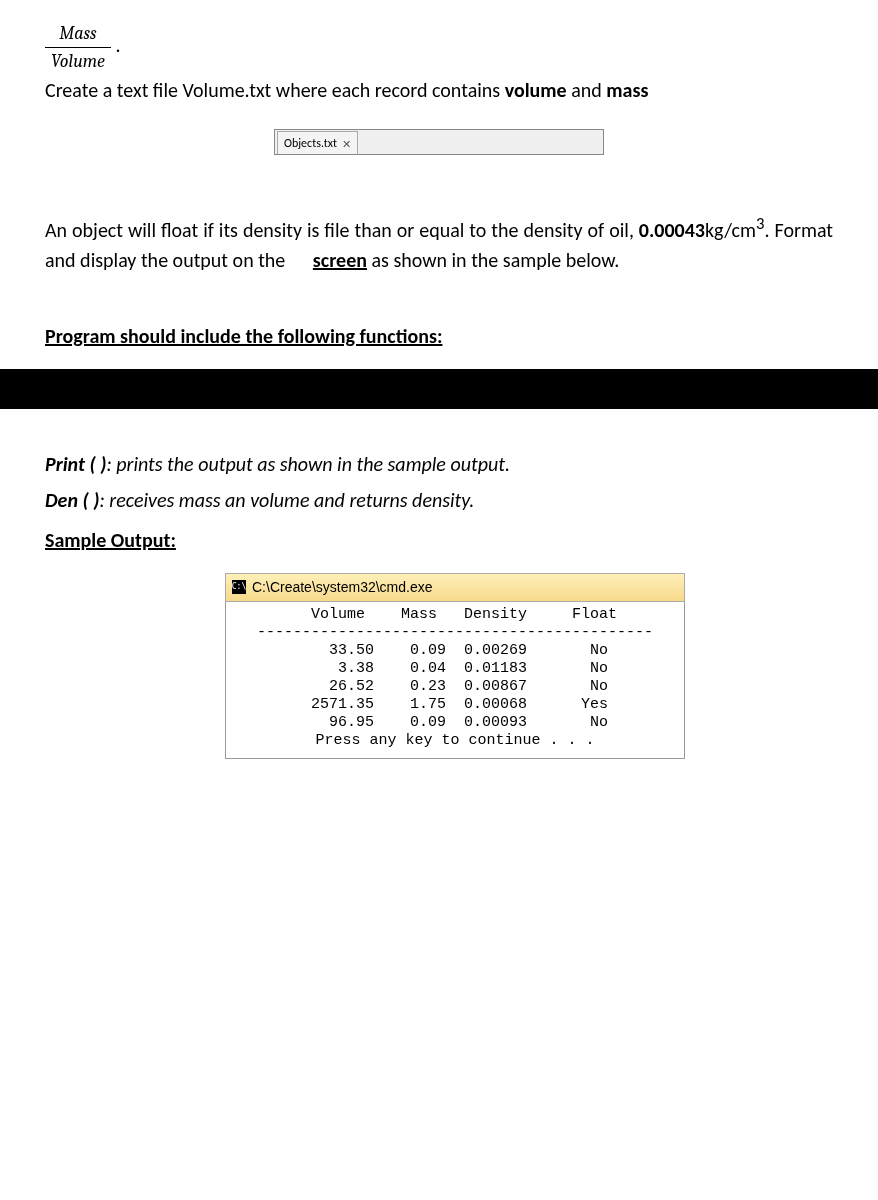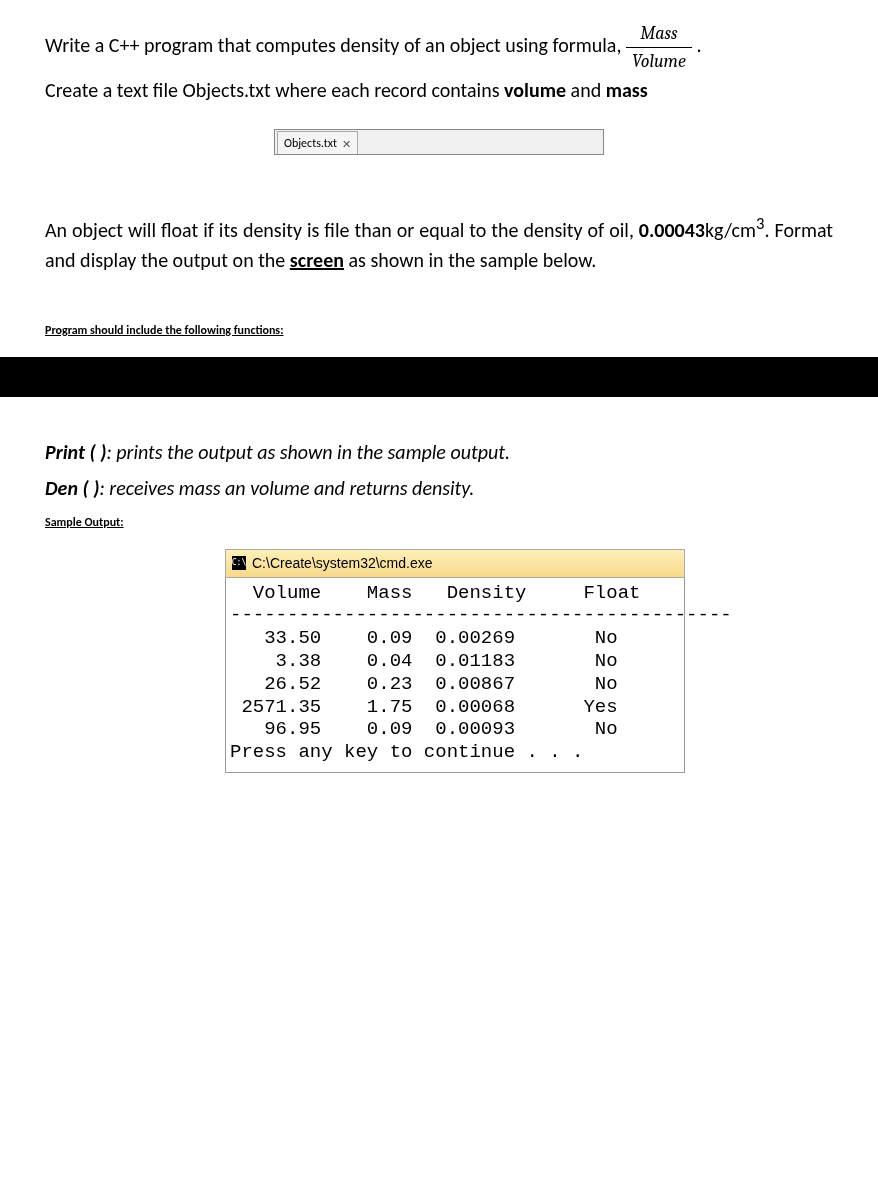--- a/index.html
+++ b/index.html
@@ -17,21 +17,21 @@
       display: inline-block;
       text-align: center;
       font-family: 'Cambria', serif;
       font-style: italic;
       vertical-align: middle;
       font-size: 18px;
     }
     .formula .num { border-bottom: 1px solid #000; padding: 0 6px; display:block; }
     .formula .den { padding: 0 6px; display:block; }
     .bold { font-weight: bold; }
-    .underline { text-decoration: underline; }
+    .underline { text-decoration: underline; margin-left: 23px; }
     .italic { font-style: italic; text-align: center; }
     .spacer-big { height: 46px; }
 
     .file-window {
       width: 330px;
       margin: 24px auto 10px auto;
       border: 1px solid #888;
     }
     .file-tabbar {
       display: flex;
@@ -85,39 +85,39 @@
       background:#000; color:#fff;
       font-size:8px;
       display:flex;align-items:center;justify-content:center;
       font-family: Consolas, monospace;
     }
     .cmd-body {
       border:1px solid #999;
       border-top:none;
       background:#fff;
       font-family: Consolas, 'Courier New', monospace;
-      font-size: 19px;
+      font-size: 15px;
       white-space: pre;
       padding: 4px 4px 8px 4px;
       line-height: 1.2;
+      text-align: center;
     }
-    .section-head { font-weight: bold; text-decoration: underline; font-size:12px; }
+    .section-head { font-weight: bold; text-decoration: underline; font-size:20px; }
   </style>
 </head>
 <body>
 
 <div class="paragraph">
-  <span>Write a C++ program that computes density of an object using formula, </span>
   <span class="formula">
     <span class="num">Mass</span>
     <span class="den">Volume</span>
   </span>
   <span> .</span>
   <br>
-  <span>Create a text file Objects.txt where each record contains </span>
+  <span>Create a text file Volume.txt where each record contains </span>
   <span class="bold">volume</span>
   <span> and </span>
   <span class="bold">mass</span>
   <br>
 </div>
 
 <div class="file-window">
   <div class="file-tabbar">
     <div class="file-tab">
       <span>Objects.txt</span>

